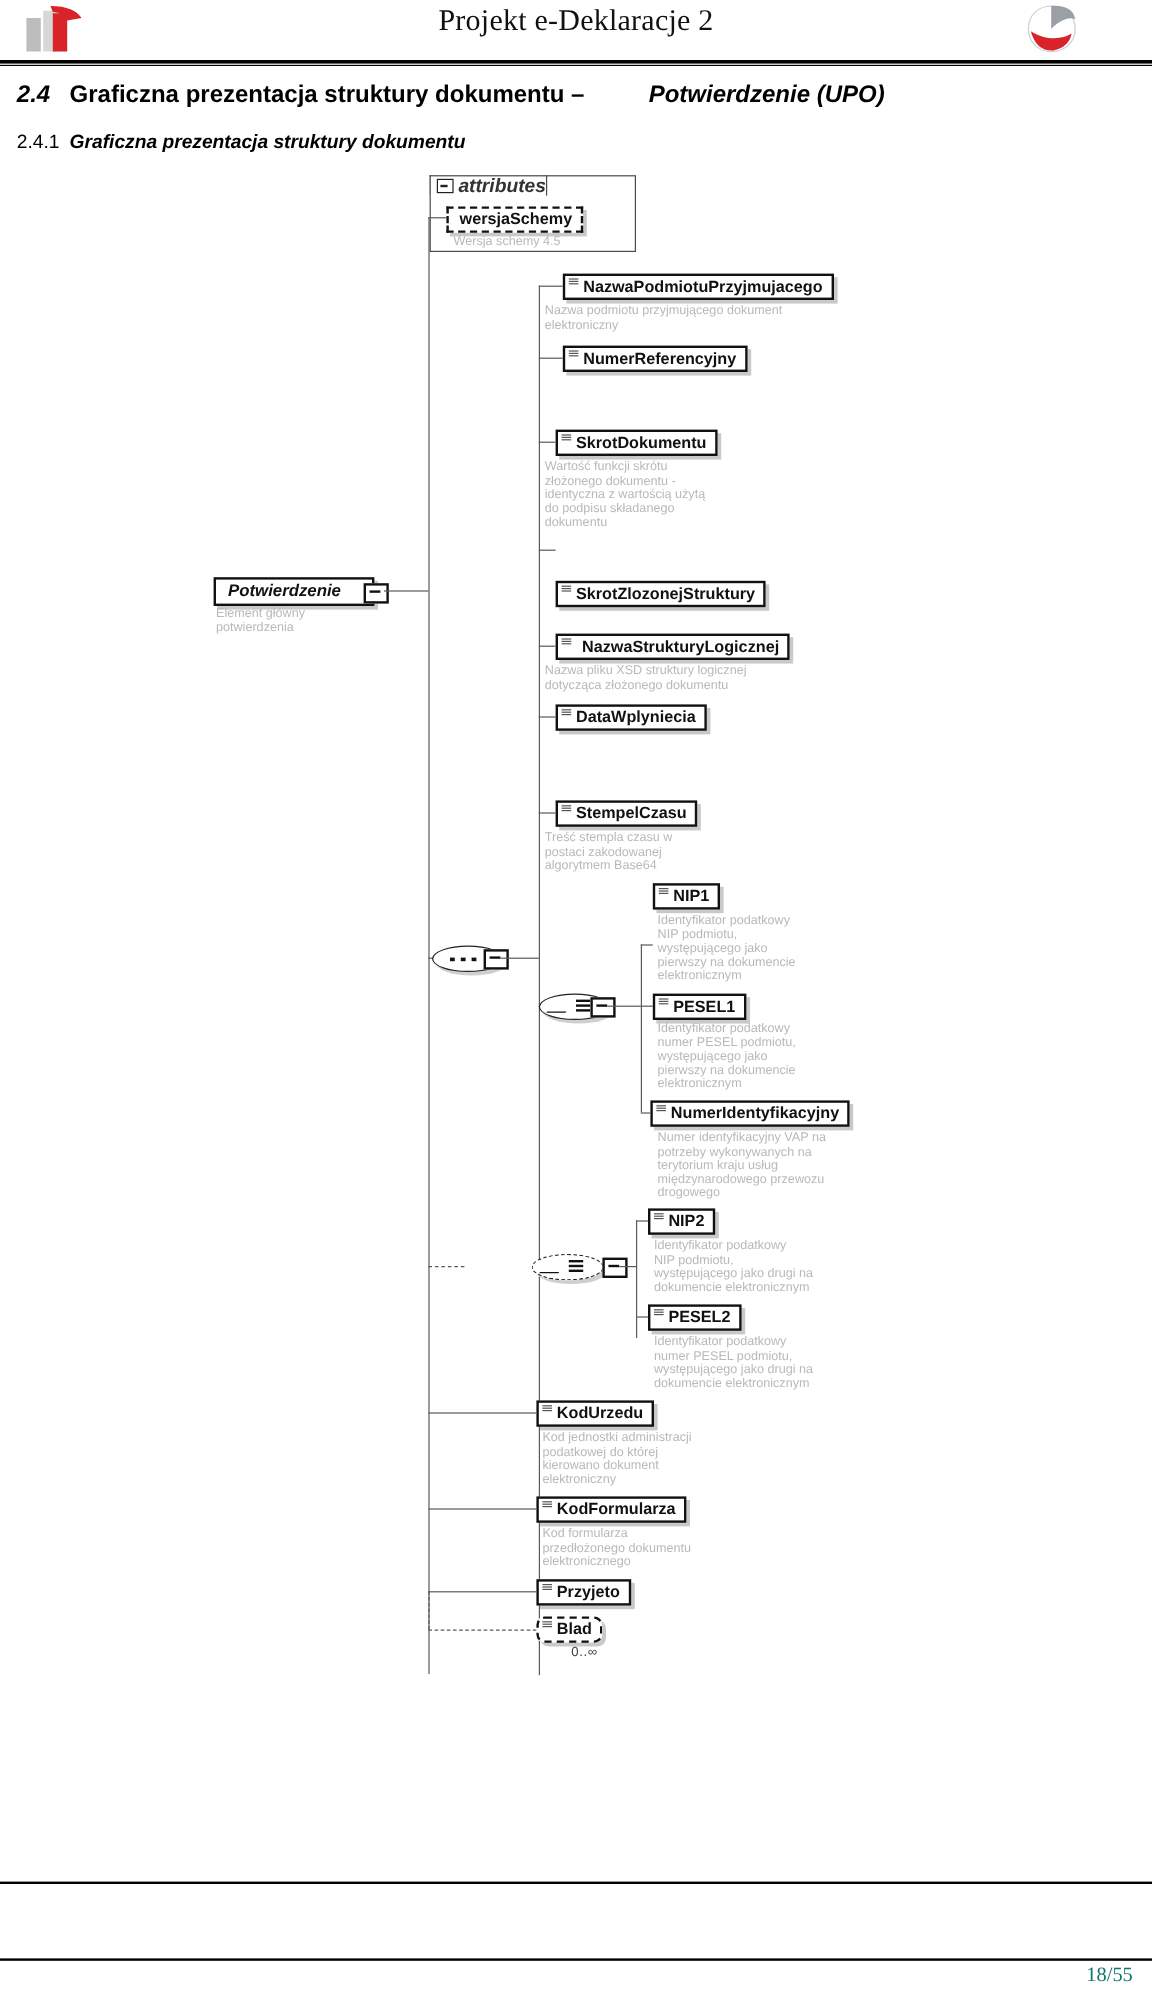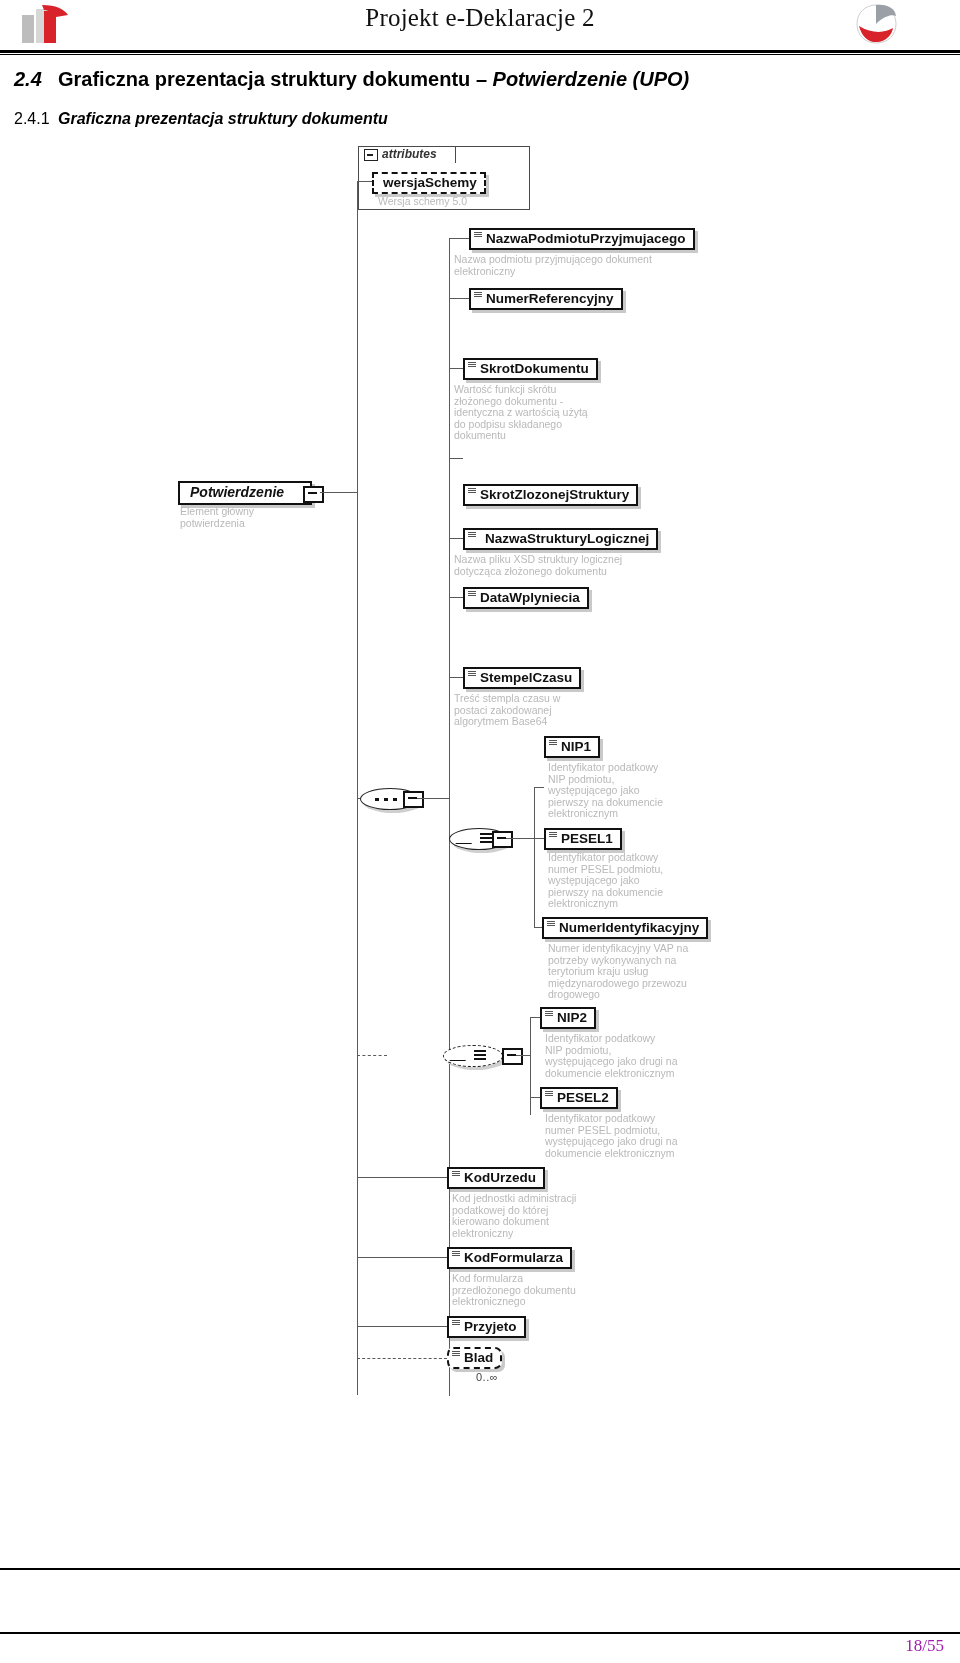--- a/index.html
+++ b/index.html
@@ -21,21 +21,21 @@
   #header-rule2{position:absolute;left:0px;top:54px;width:960px;height:1px;background:#000;}
 
   
   #h-2-4{
     position:absolute;left:14px;top:68px;width:930px;
     font-size:20px;font-weight:bold;font-style:italic;color:#000;
     white-space:nowrap;
   }
   #h-2-4 .num{font-weight:bold;font-style:italic;display:inline-block;width:44px;}
   #h-2-4 .t1{font-style:normal;font-weight:bold;}
-  #h-2-4 .t2{font-style:italic;font-weight:bold;}
+  #h-2-4 .t2{font-style:italic;font-weight:bold;margin-left:48px;}
   #h-2-4-1{
     position:absolute;left:14px;top:110px;width:930px;
     font-size:16px;font-weight:bold;font-style:italic;color:#000;
     white-space:nowrap;
   }
   #h-2-4-1 .num{font-style:normal;font-weight:normal;display:inline-block;width:44px;}
 
   
   #diagram{position:absolute;left:0;top:0;width:960px;height:1450px;}
   .ln{position:absolute;background:#5a5a5a;}
@@ -69,21 +69,21 @@
   
   #attr-box{
     position:absolute;left:358px;top:146px;width:170px;height:62px;
     border:1px solid #4a4a4a;background:#fff;
   }
   #attr-tab{
     position:absolute;left:358px;top:146px;width:96px;height:16px;
     border:1px solid #4a4a4a;border-bottom:none;background:#fff;
   }
   #attr-label{
-    position:absolute;left:382px;top:147px;font-size:12px;font-style:italic;
+    position:absolute;left:382px;top:147px;font-size:16px;font-style:italic;
     font-weight:bold;color:#333;
   }
   #attr-minus{
     position:absolute;left:364px;top:149px;width:12px;height:10px;
     border:1.5px solid #222;background:#fff;
   }
   #attr-minus::after{
     content:"";position:absolute;left:2px;top:3.5px;width:6px;height:2px;background:#222;
   }
 
@@ -109,21 +109,21 @@
   .plusbox{
     position:absolute;width:17px;height:13px;background:#fff;border:2px solid #111;
   }
   .plusbox::after{content:"";position:absolute;left:3px;top:3.5px;width:9px;height:2px;background:#111;}
 
   
   #footer-rule-top{position:absolute;left:0;top:1568px;width:960px;height:2px;background:#000;}
   #footer-rule-bot{position:absolute;left:0;top:1632px;width:960px;height:2px;background:#000;}
   #footer{position:absolute;left:0;top:1570px;width:960px;height:62px;}
   #page-no{position:absolute;left:0;top:1636px;width:944px;text-align:right;
-    font-family:"Liberation Serif",serif;font-size:17px;color:#a21caf;}
+    font-family:"Liberation Serif",serif;font-size:17px;color:#0f766e;}
 </style>
 </head>
 <body>
 
 <div id="header">
   <svg id="mf-logo" viewBox="0 0 56 42">
     <path d="M4 40 L4 12 L16 12 L16 40 Z" fill="#bdbdbd"></path>
     <path d="M18 40 L18 6 L30 6 L30 40 Z" fill="#d7d7d7"></path>
     <path d="M24 2 C38 2 46 6 50 12 L38 14 C34 9 30 7 26 7 Z" fill="#d8232a"></path>
     <path d="M26 8 L38 8 L38 40 L26 40 Z" fill="#d8232a"></path>
@@ -150,21 +150,21 @@
   <div id="attr-box"></div>
   <div id="attr-tab"></div>
   <div id="attr-minus"></div>
   <div id="attr-label">attributes</div>
 
   <div class="node" style="left:372px;top:172px;text-decoration:underline;">
     <span class="nbox opt" style="padding-left:9px;">
       <span>wersjaSchemy</span>
     </span>
   </div>
-  <div class="ndesc" style="left:378px;top:196px;width:150px;">Wersja schemy 5.0</div>
+  <div class="ndesc" style="left:378px;top:196px;width:150px;">Wersja schemy 4.5</div>
 
   <div class="node" style="left:178px;top:481px;">
     <span class="nbox" style="padding:2px 26px 3px 10px;font-size:14px;font-style:italic;">
       <span>Potwierdzenie</span>
     </span>
   </div>
   <div class="plusbox" style="left:303px;top:486px;"></div>
   <div class="ndesc" style="left:180px;top:506px;width:140px;">Element główny
 potwierdzenia</div>
 

